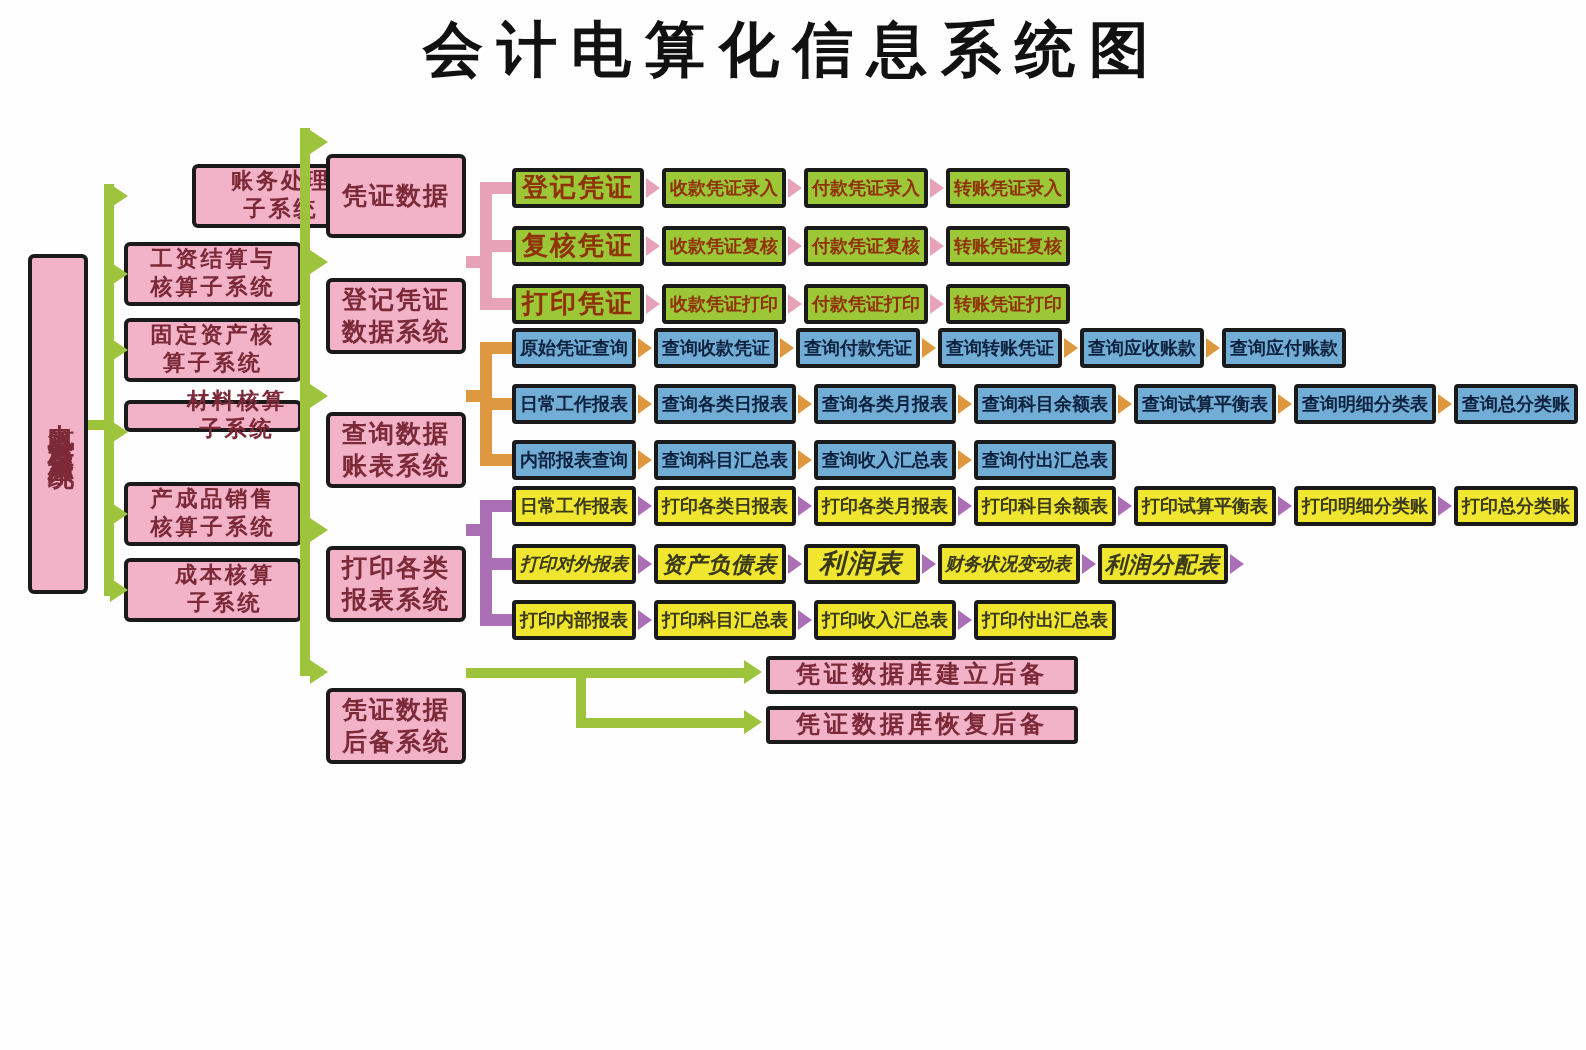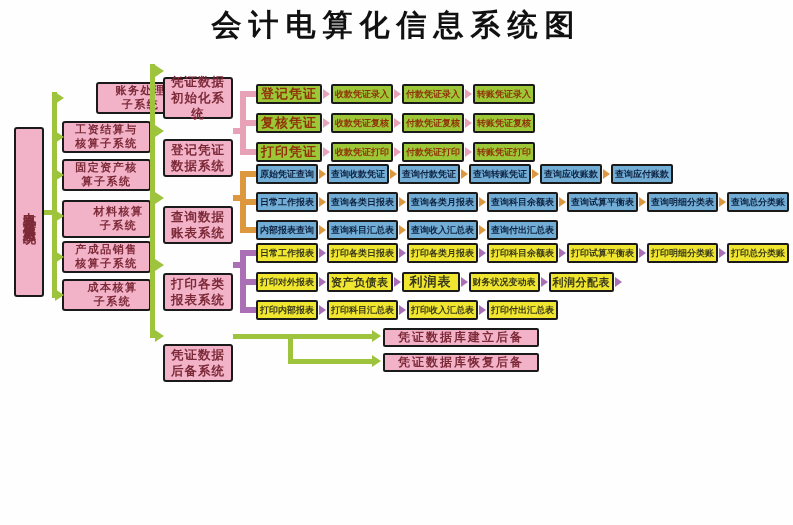--- a/index.html
+++ b/index.html
@@ -53,35 +53,34 @@
         <div>子系统</div>
       </div>
       <div class="pbox sub" style="left: 62px; top: 121px; width: 89px; height: 32px;">
         <div>工资结算与</div>
         <div>核算子系统</div>
       </div>
       <div class="pbox sub" style="left: 62px; top: 159px; width: 89px; height: 32px;">
         <div>固定资产核</div>
         <div>算子系统</div>
       </div>
-      <div class="pbox sub" style="left: 62px; top: 200px; width: 89px; height: 38px; padding-left: 24px;">
+      <div class="pbox sub" style="left: 62px; top: 200px; width: 89px; height: 16px; padding-left: 24px;">
         <div>材料核算</div>
         <div>子系统</div>
       </div>
       <div class="pbox sub" style="left: 62px; top: 241px; width: 89px; height: 32px;">
         <div>产成品销售</div>
         <div>核算子系统</div>
       </div>
       <div class="pbox sub" style="left: 62px; top: 279px; width: 89px; height: 32px; padding-left: 12px;">
         <div>成本核算</div>
         <div>子系统</div>
       </div>
       <div class="pbox main" style="left: 163px; top: 50px; width: 70px; height: 42px;">
         <div>凭证数据</div>
-        <div>初始化系统</div>
       </div>
       <div class="pbox main" style="left: 163px; top: 112px; width: 70px; height: 38px;">
         <div>登记凭证</div>
         <div>数据系统</div>
       </div>
       <div class="pbox main" style="left: 163px; top: 179px; width: 70px; height: 38px;">
         <div>查询数据</div>
         <div>账表系统</div>
       </div>
       <div class="pbox main" style="left: 163px; top: 246px; width: 70px; height: 38px;">
@@ -164,21 +163,21 @@
         <div class="rbox yellow-box fs-s">打印各类月报表</div>
         <div class="rarrow" style="border-left-color: var(--purple_arrow);"></div>
         <div class="rbox yellow-box fs-s">打印科目余额表</div>
         <div class="rarrow" style="border-left-color: var(--purple_arrow);"></div>
         <div class="rbox yellow-box fs-s">打印试算平衡表</div>
         <div class="rarrow" style="border-left-color: var(--purple_arrow);"></div>
         <div class="rbox yellow-box fs-s">打印明细分类账</div>
         <div class="rarrow" style="border-left-color: var(--purple_arrow);"></div>
         <div class="rbox yellow-box fs-s">打印总分类账</div>
       </div>
-      <div class="row" style="left: 256px; top: 272px;">
+      <div class="row" style="left: 256px; top: 272px; font-style: italic;">
         <div class="rbox yellow-box fs-s">打印对外报表</div>
         <div class="rarrow" style="border-left-color: var(--purple_arrow);"></div>
         <div class="rbox yellow-box fs-m">资产负债表</div>
         <div class="rarrow" style="border-left-color: var(--purple_arrow);"></div>
         <div class="rbox yellow-box fs-l">利润表</div>
         <div class="rarrow" style="border-left-color: var(--purple_arrow);"></div>
         <div class="rbox yellow-box fs-s">财务状况变动表</div>
         <div class="rarrow" style="border-left-color: var(--purple_arrow);"></div>
         <div class="rbox yellow-box fs-m">利润分配表</div>
         <div class="rarrow" style="border-left-color: var(--purple_arrow);"></div>

